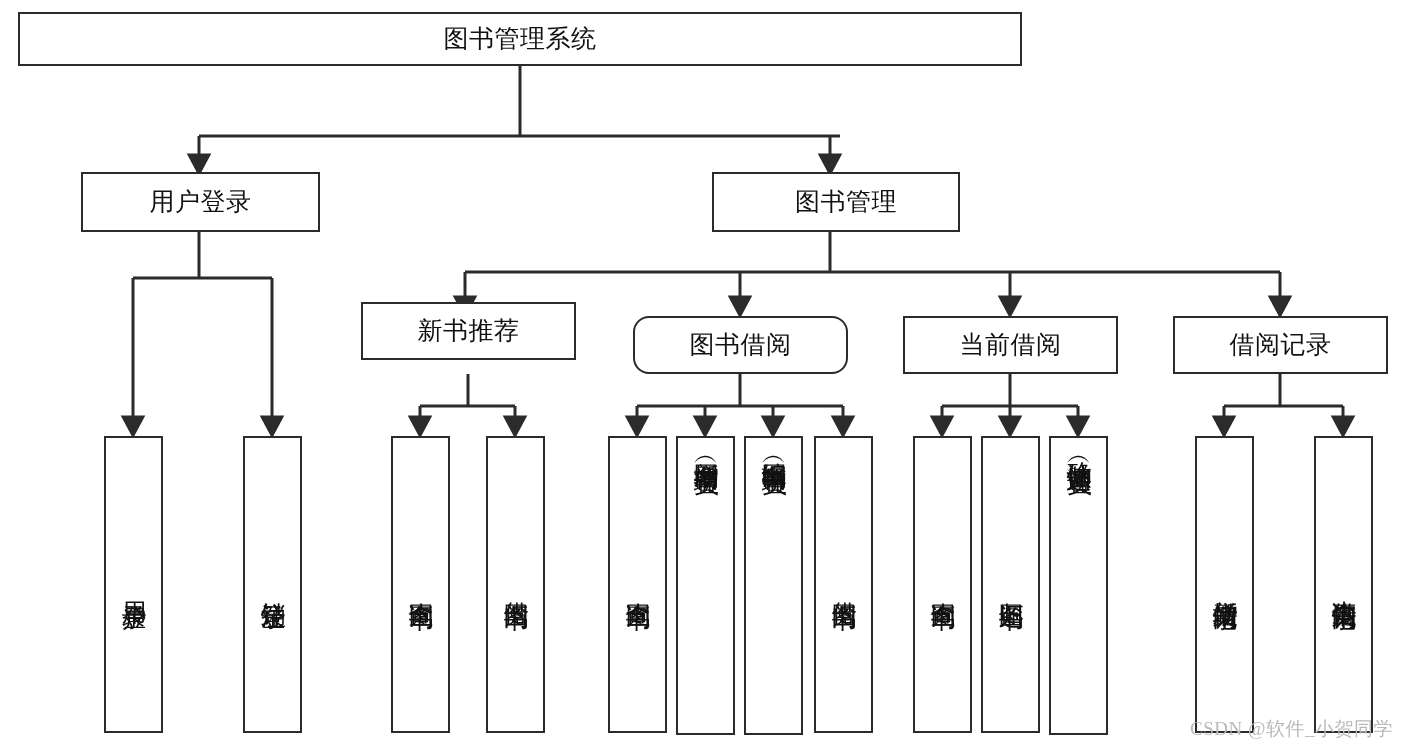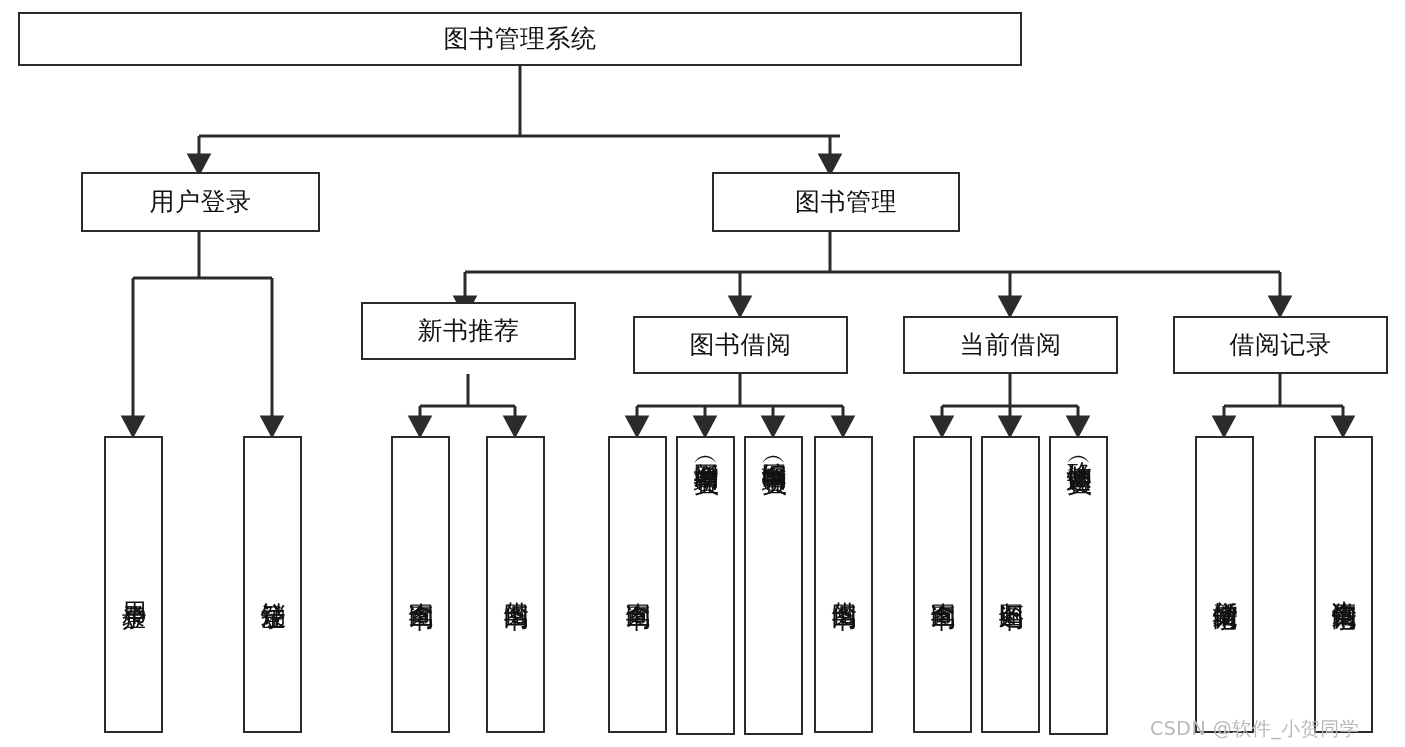--- a/index.html
+++ b/index.html
@@ -11,20 +11,21 @@
   body {
     font-family: "DejaVu Sans", "Liberation Sans", sans-serif;
     color: #1a1a1a;
   }
   #canvas {
     position: relative;
     width: 1405px;
     height: 747px;
     background: #ffffff;
     overflow: hidden;
+    font-family: Liberation Serif, serif;
   }
   #edges {
     position: absolute;
     left: 0;
     top: 0;
     width: 1405px;
     height: 747px;
     pointer-events: none;
   }
   .node {
@@ -135,21 +136,21 @@
   <div class="node" style="left:81px; top:172px; width:239px; height:60px;">
     <span class="lbl">用户登录</span>
   </div>
   <div class="node" style="left:712px; top:172px; width:248px; height:60px;padding-left:20px;">
     <span class="lbl">图书管理</span>
   </div>
 
   <div class="node" style="left:361px; top:302px; width:215px; height:58px;">
     <span class="lbl">新书推荐</span>
   </div>
-  <div class="node" style="left:633px; top:316px; width:215px; height:58px;">
+  <div class="node" style="left:633px; top:316px; width:215px; height:58px;border-radius:16px;">
     <span class="lbl">图书借阅</span>
   </div>
   <div class="node" style="left:903px; top:316px; width:215px; height:58px;">
     <span class="lbl">当前借阅</span>
   </div>
   <div class="node" style="left:1173px; top:316px; width:215px; height:58px;">
     <span class="lbl">借阅记录</span>
   </div>
 
   <div class="node vert mid" style="left:104px; top:436px; width:59px; height:297px;">
@@ -189,15 +190,15 @@
     <span class="lbl">确认归还（管理员）</span>
   </div>
 
   <div class="node vert mid" style="left:1195px; top:436px; width:59px; height:297px;">
     <span class="lbl">新增借阅记录</span>
   </div>
   <div class="node vert mid" style="left:1314px; top:436px; width:59px; height:297px;">
     <span class="lbl">查询借阅记录</span>
   </div>
 
-  <div class="watermark" style="left:1150px; top:716px;">CSDN @软件_小贺同学</div>
+  <div class="watermark" style="left:1190px; top:716px;">CSDN @软件_小贺同学</div>
 
 </div>
 
 </body></html>

